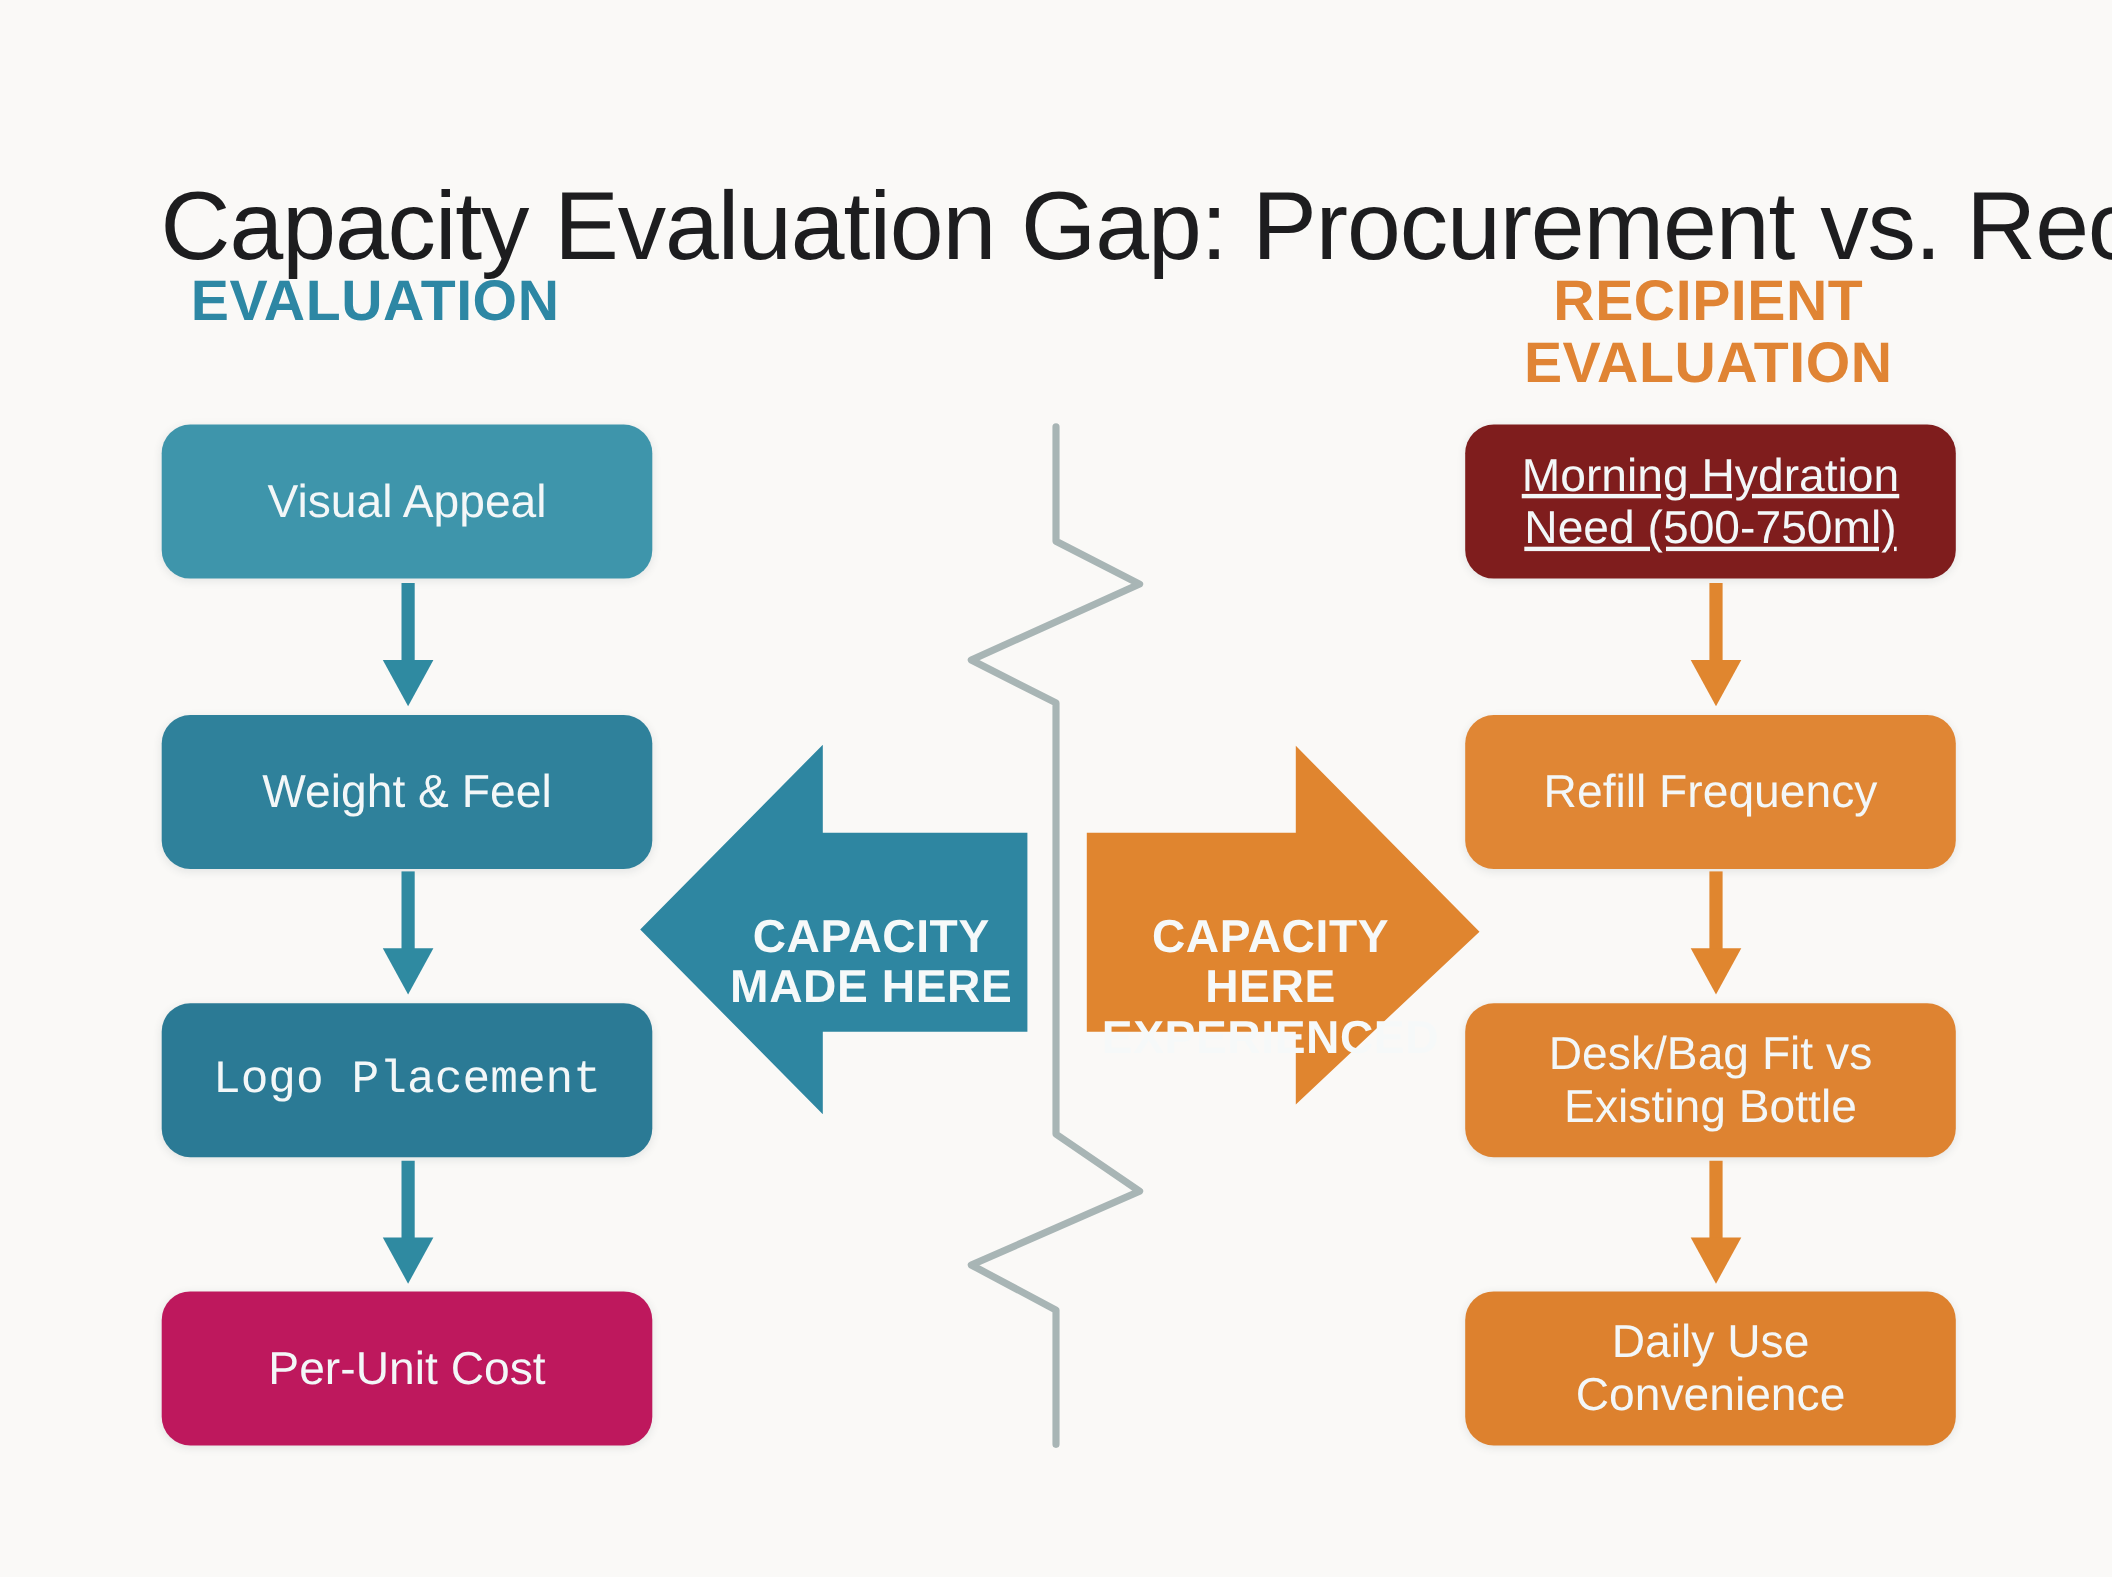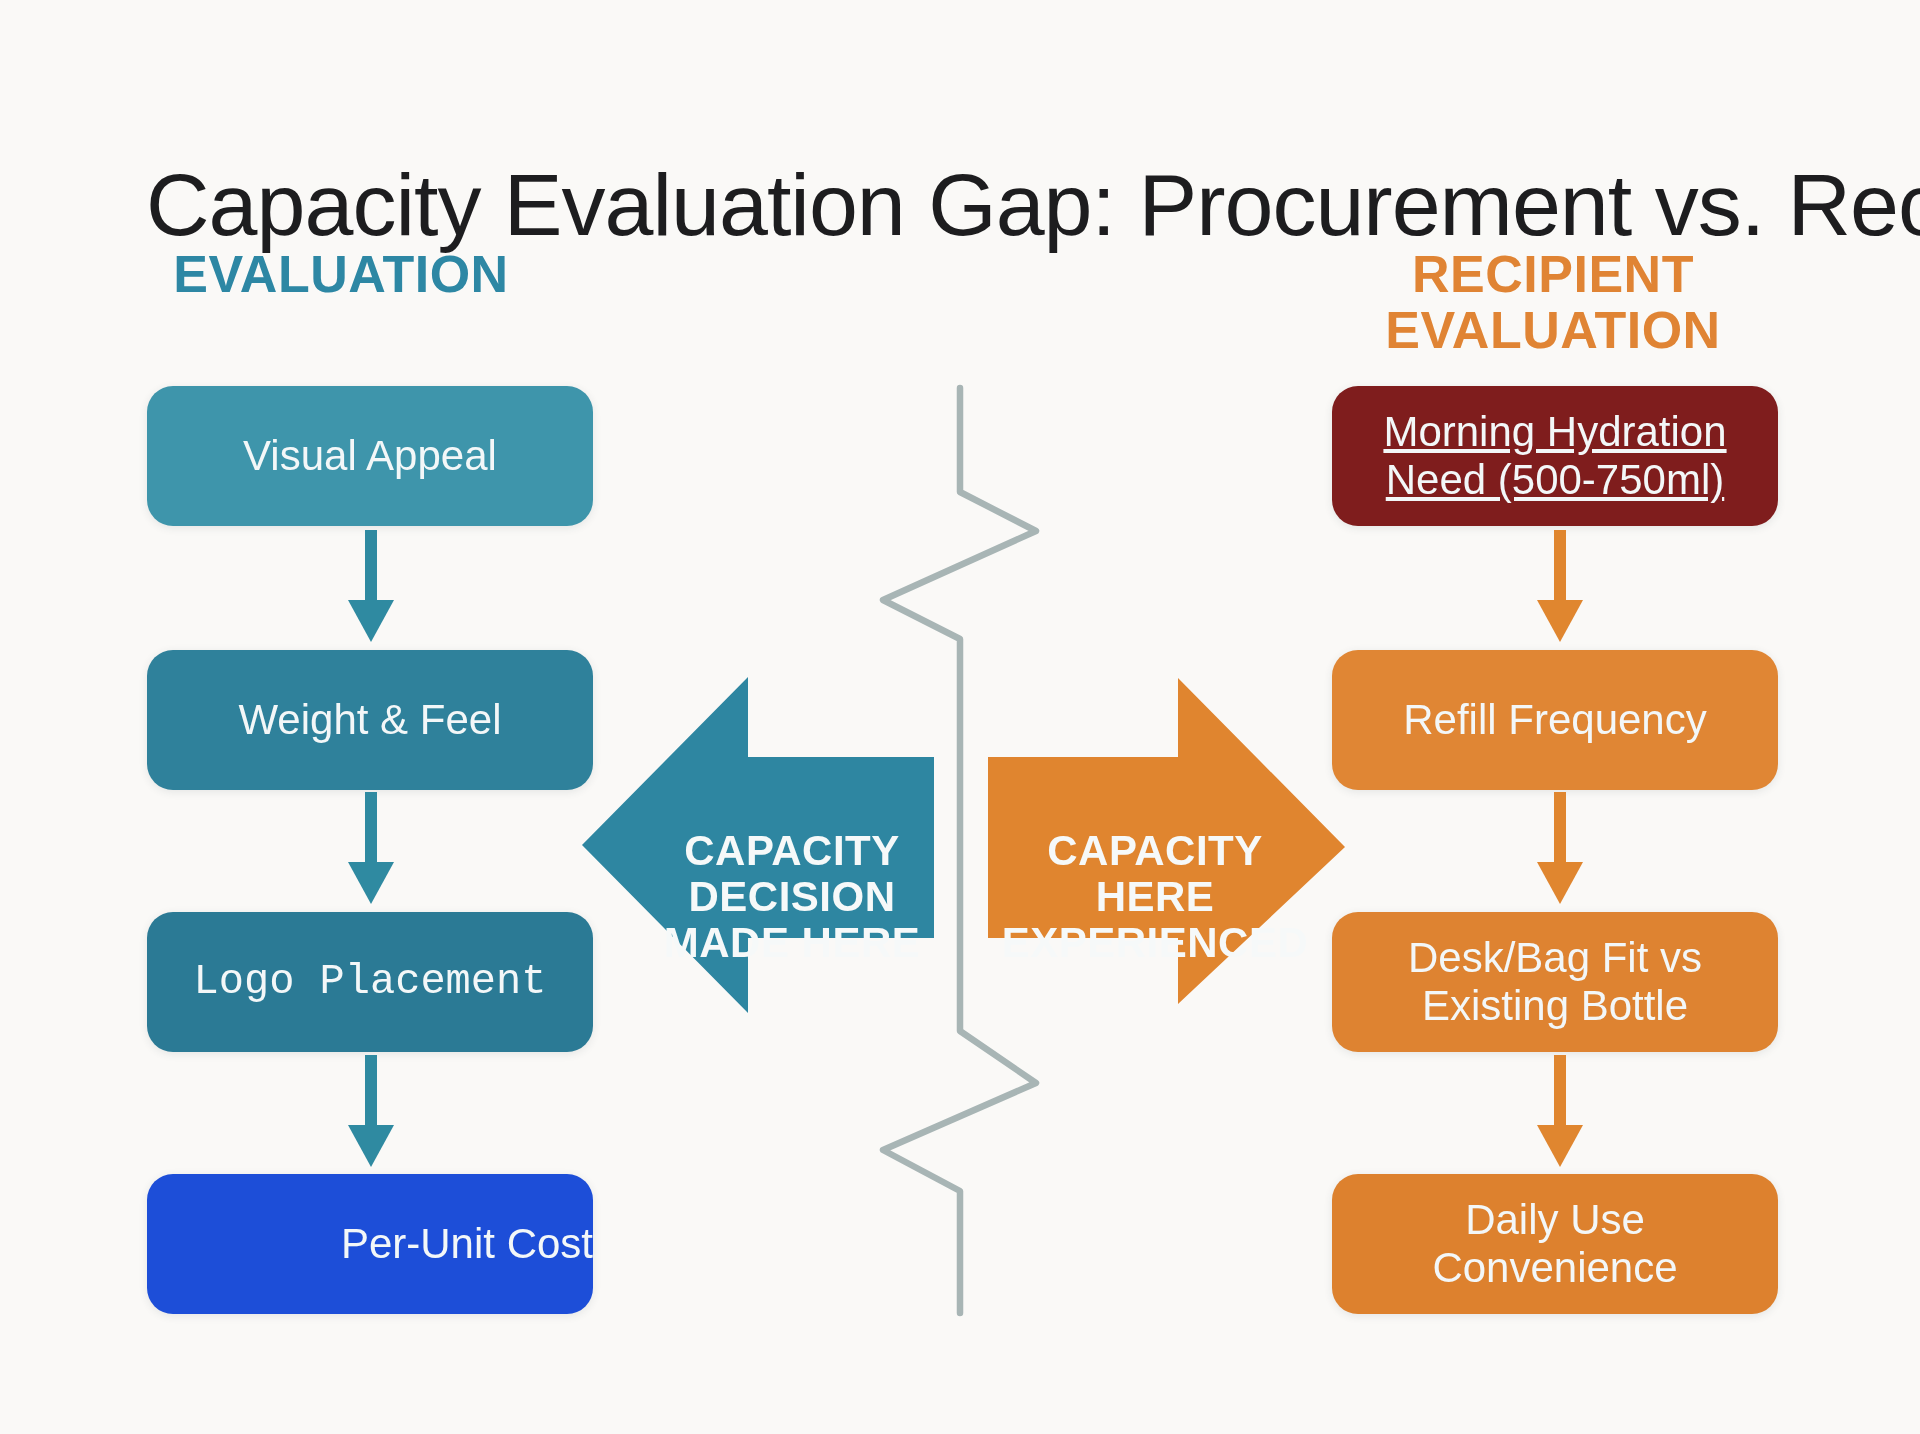--- a/index.html
+++ b/index.html
@@ -80,21 +80,20 @@
   <h1 class="title" style="color: rgb(29, 29, 31);">Capacity Evaluation Gap: Procurement vs. Recipient</h1>
 
   <svg class="overlay-svg" viewBox="0 0 1920 1434">
     <path d="M960,388 L960,492 L1036,531 L883,600 L960,639 L960,1031 L1036,1083 L883,1150 L960,1191 L960,1313" fill="none" stroke-width="6.5" stroke-linecap="round" stroke-linejoin="round" stroke="#a8b5b5"></path>
     <polygon points="582,845 748,677 748,757 934,757 934,938 748,938 748,1013" fill="#2e86a1"></polygon>
     <polygon points="988,757 1178,757 1178,678 1345,847 1178,1004 1178,938 988,938" fill="#e0852f"></polygon>
   </svg>
 
   <div class="gap-label left">
     <span>CAPACITY</span>
-    <span>DECISION</span>
     <span>MADE HERE</span>
   </div>
   <div class="gap-label right">
     <span>CAPACITY</span>
     <span>HERE</span>
     <span>EXPERIENCED</span>
   </div>
 
   <div class="col-left">
     <div class="col-header left" style="color: rgb(45, 135, 164);">
@@ -118,21 +117,21 @@
     </svg>
 
     <div class="flow-box b3" style="background: rgb(43, 122, 149); font-family: Liberation Mono, monospace;">
       <span class="lbl">Logo Placement</span>
     </div>
     <svg class="connector c3" viewBox="0 0 60 114">
       <rect x="24" y="0" width="12" height="74" fill="#2f8aa1"></rect>
       <polygon points="7,70 53,70 30,112" fill="#2f8aa1"></polygon>
     </svg>
 
-    <div class="flow-box b4" style="background: #1d4ed8; justify-content: flex-end;">
+    <div class="flow-box b4" style="background: #be185d;">
       <span class="lbl">Per-Unit Cost</span>
     </div>
   </div>
 
   <div class="col-right">
     <div class="col-header right" style="color: rgb(224, 132, 52);">
       <div>RECIPIENT</div>
       <div>EVALUATION</div>
     </div>
 

